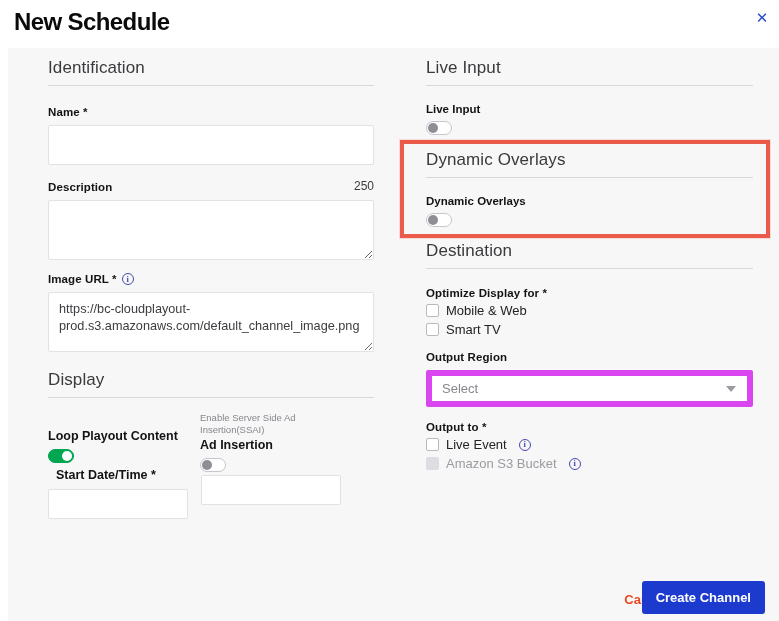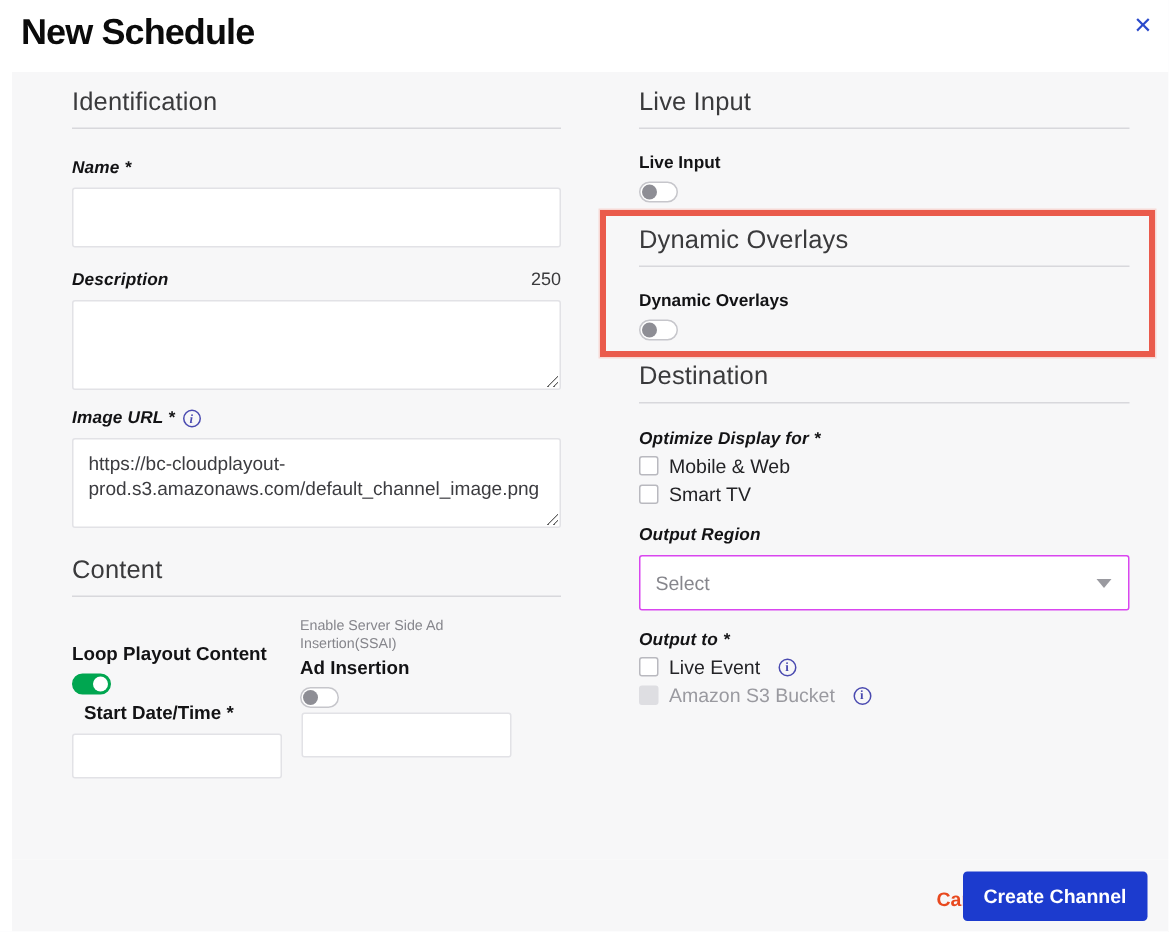--- a/index.html
+++ b/index.html
@@ -52,21 +52,21 @@
 
   .section-head {
     font-size: 17px; font-weight: 400; color: #3a3a3c;
     padding-bottom: 7px;
     border-bottom: 1px solid #d8d8dc;
     letter-spacing: 0.1px;
   }
   .fld-label {
     font-size: 11.5px; font-weight: 700; color: #131315;
     letter-spacing: 0.1px;
-    display: flex; align-items: center; gap: 5px; font-style: italic;
+    display: flex; align-items: center; gap: 5px;
   }
   .counter {
     font-size: 12px; color: #3a3a3c; font-weight: 400;
   }
   .row-between { display: flex; justify-content: space-between; align-items: flex-end; }
 
   .input-box {
     background: #ffffff;
     border: 1px solid #e2e2e6;
     border-radius: 2px;
@@ -123,21 +123,21 @@
     border: 1px solid #b9b9bf; background: #ffffff;
     flex: 0 0 auto; cursor: pointer;
   }
   .cbox.disabled { background: #dedee2; border-color: #dedee2; cursor: default; }
   .cbtext { font-size: 13px; color: #232326; }
   .cbtext.disabled { color: #9a9aa0; }
 
   
   .select-box {
     position: relative; width: 100%;
-    background: #ffffff; border: 1px solid #d946ef; border-radius: 2px;
+    background: #ffffff; border: 6px solid #d946ef; border-radius: 2px;
     height: 37px; display: flex; align-items: center;
     padding: 0 10px; cursor: pointer;
   }
   .select-box .ph { font-size: 13px; color: #86868c; }
   .caret {
     position: absolute; right: 11px; top: 50%;
     transform: translateY(-50%);
     width: 0; height: 0;
     border-left: 5px solid transparent;
     border-right: 5px solid transparent;
@@ -205,21 +205,21 @@
         <div style="margin-top:13px;">
           <div class="fld-label">
             <span>Image URL *</span>
             <span class="info-ic">i</span>
           </div>
           <textarea class="textarea-box" style="height: 60px; margin-top: 7px;">https://bc-cloudplayout-prod.s3.amazonaws.com/default_channel_image.png</textarea>
         </div>
       </div>
 
       <div style="position:absolute; left:8px; top:322px; width:326px;">
-        <div class="section-head" style="font-size:17px;">Content</div>
+        <div class="section-head" style="font-size:17px;">Display</div>
 
         <div style="position:relative; height:48px; margin-top:14px;">
 
           <div style="position:absolute; left:0; top:17px;">
             <div class="mini-label">Loop Playout Content</div>
             <div class="toggle on" style="margin-top:6px;"></div>
           </div>
 
           <div style="position:absolute; left:152px; top:0;">
             <div class="hint-small" style="width:110px;">Enable Server Side Ad Insertion(SSAI)</div>

